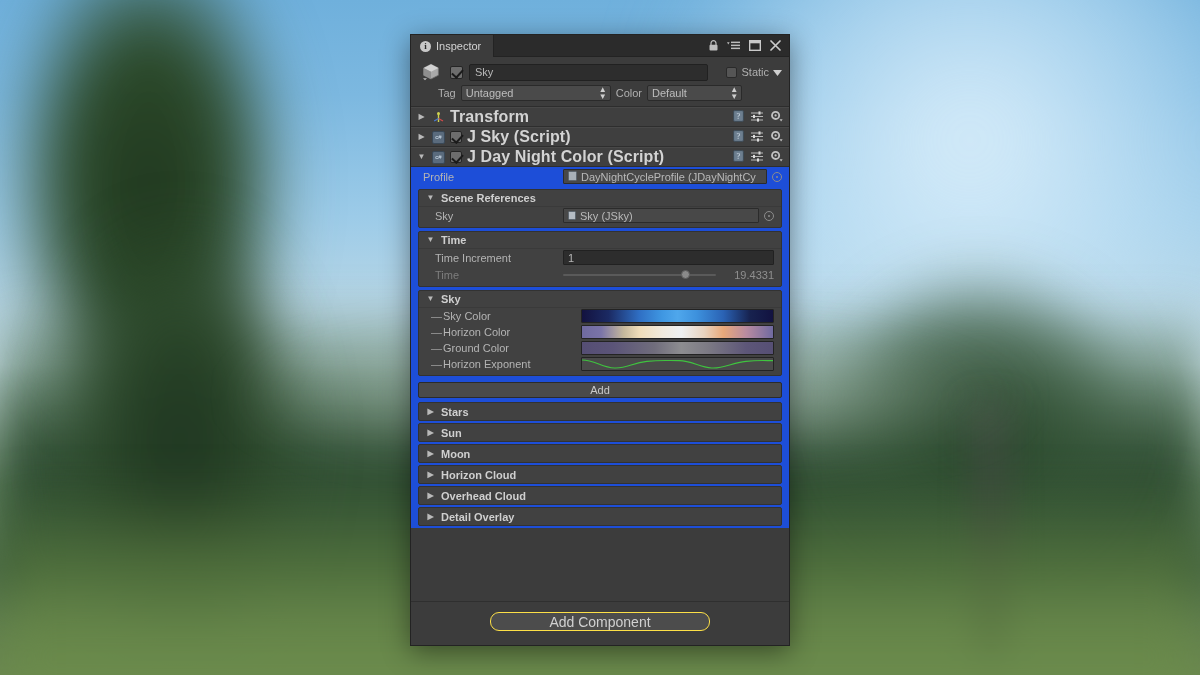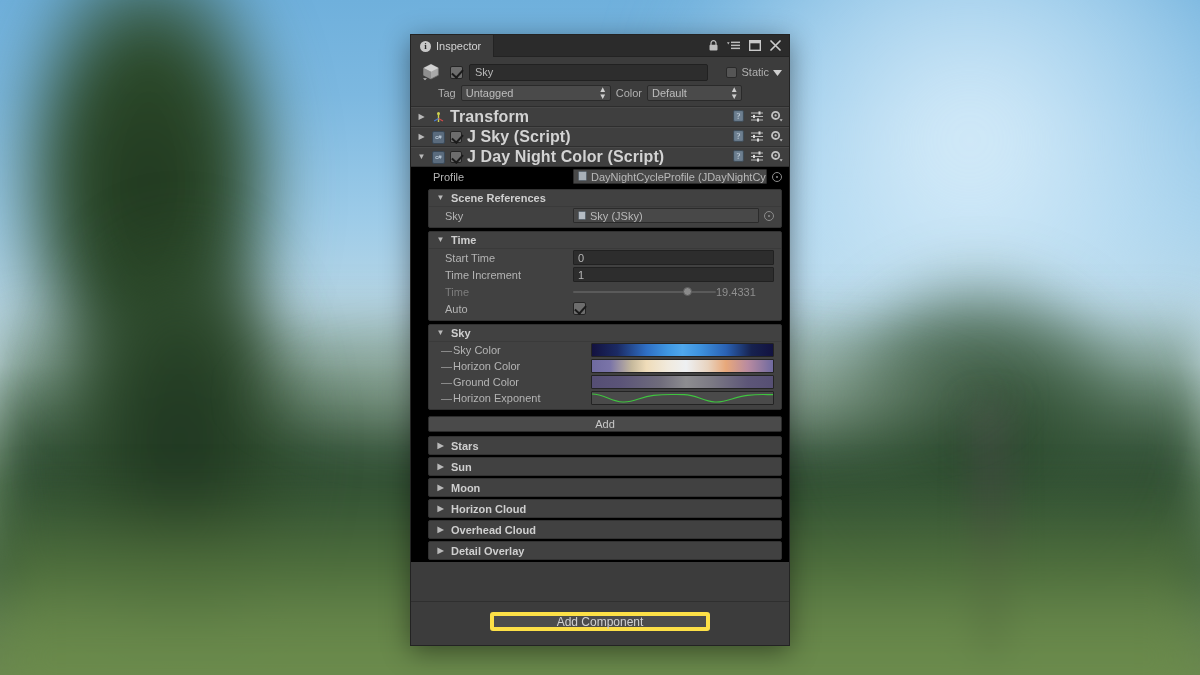--- a/index.html
+++ b/index.html
@@ -132,21 +132,21 @@
   }
   .scripticon::after {
     content:"c#"; position:absolute; inset:0; font-size:6px; color:#d4e2ee;
     display:flex; align-items:center; justify-content:center; font-family:"Liberation Sans", sans-serif;
   }
   .axisicon { width:13px; height:13px; position:relative; flex:none; }
   .comp-title { font-weight:bold; color:#d3d3d3; font-size:16px; letter-spacing:.1px; }
   .comp-icons { margin-left:auto; display:flex; align-items:center; gap:7px; }
 
   
-  .body { background:#000000;padding-left:10px; }
+  .body { background:#1d4ed8; }
   .row { display:flex; align-items:center; height:17px; padding:0 7px 0 12px; gap:0; }
   .rowlabel { color:#b4b4b4; font-size:11px; }
   .rowlabel.dim { color:#7d7d7d; }
   .field {
     height:15px; background:#2d2d2d; border:1px solid #212121; border-radius:1px;
     display:flex; align-items:center; padding:0 4px; color:#b6b6b6; font-size:11px;
     overflow:hidden; white-space:nowrap;
   }
   .objfield {
     height:15px; background:#484848; border:1px solid #2b2b2b; border-radius:1px;
@@ -194,22 +194,22 @@
     position:absolute; top:-4px; width:9px; height:9px; border-radius:50%;
     background:#8a8a8a; border:1px solid #5c5c5c;
   }
 
   .spacer-footer { margin-top:auto; }
   .footer {
     padding:10px 0 14px 0; background:#3c3c3c; border-top:1px solid #2f2f2f;
     display:flex; justify-content:center;
   }
   .addcomp {
-    width:220px; height:19px; background:#4c4c4c; border:4px solid #fde047; border-radius:3px;
-    display:flex; align-items:center; justify-content:center; color:#d0d0d0; font-size:12px;
+    width:220px; height:19px; background:#4c4c4c; border:1px solid #fde047; border-radius:9px;
+    display:flex; align-items:center; justify-content:center; color:#d0d0d0; font-size:14px;
   }
 </style>
 </head>
 <body>
 
 <div id="backdrop">
   <div class="bgl sky-base"></div>
   <div class="bgl glow-tr"></div>
   <div class="bgl treeline"></div>
   <div class="bgl tree-left"></div>
@@ -423,43 +423,33 @@
         <span class="objdot"></span>
       </div>
     </div>
 
     <div class="group">
       <div class="group-hdr">
         <span class="foldout">▼</span>
         <span>Time</span>
       </div>
       <div class="row">
-        <span class="rowlabel" style="width:128px">Start Time</span>
-        <div class="field" style="flex:1">
-          <span>0</span>
-        </div>
-      </div>
-      <div class="row">
         <span class="rowlabel" style="width:128px">Time Increment</span>
         <div class="field" style="flex:1">
           <span>1</span>
         </div>
       </div>
       <div class="row">
         <span class="rowlabel dim" style="width:128px">Time</span>
         <div class="sliderwrap">
           <div class="strack">
             <div class="sknob" id="timeKnob" style="left: calc(80% - 4px);"></div>
           </div>
-          <span style="width:58px;text-align:left;color:#8f8f8f">19.4331</span>
+          <span style="width:58px;text-align:right;color:#8f8f8f">19.4331</span>
         </div>
-      </div>
-      <div class="row">
-        <span class="rowlabel" style="width:128px">Auto</span>
-        <span class="cbx checked"></span>
       </div>
     </div>
 
     <div class="group">
       <div class="group-hdr">
         <span class="foldout">▼</span>
         <span>Sky</span>
       </div>
 
       <div class="gradrow">

